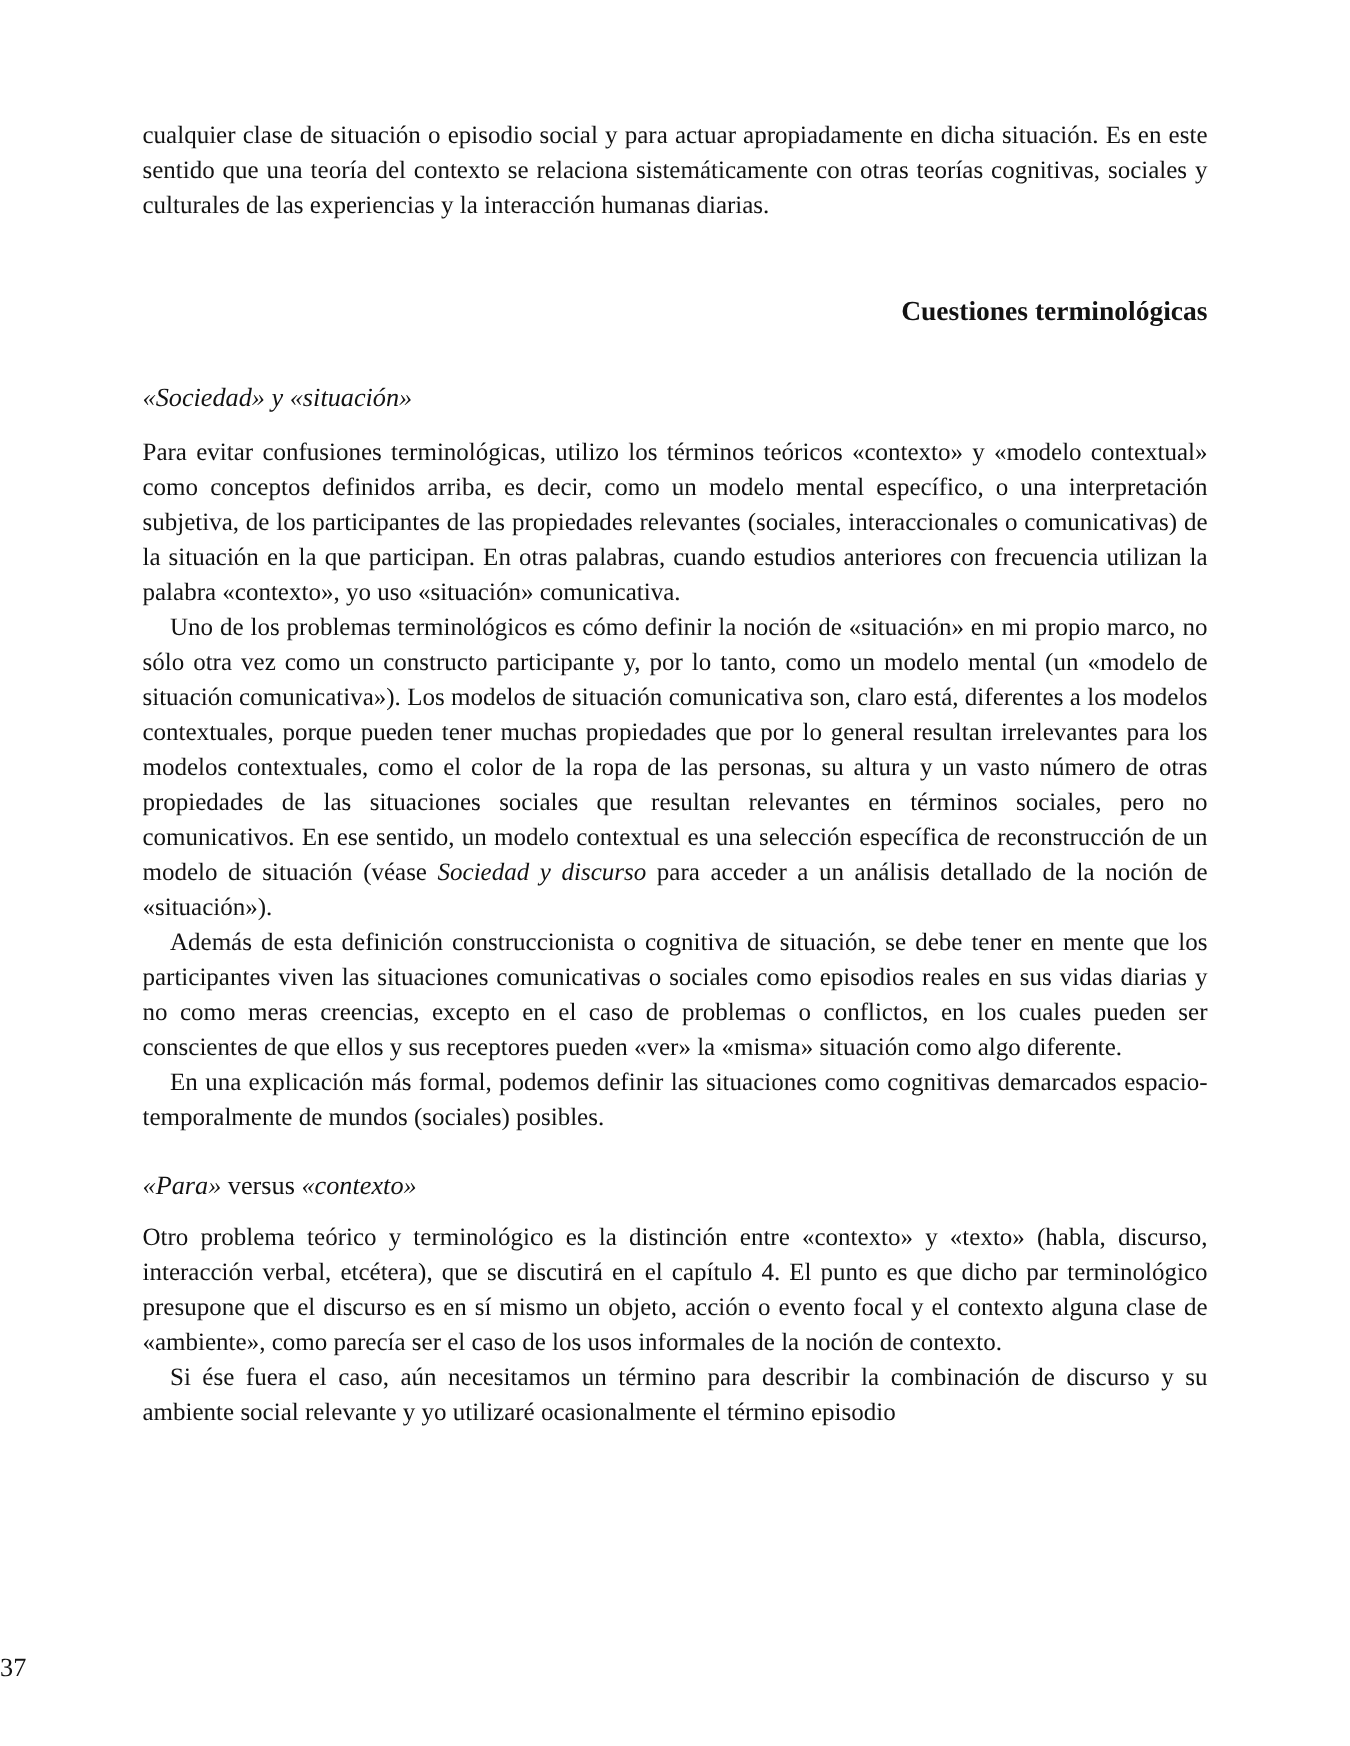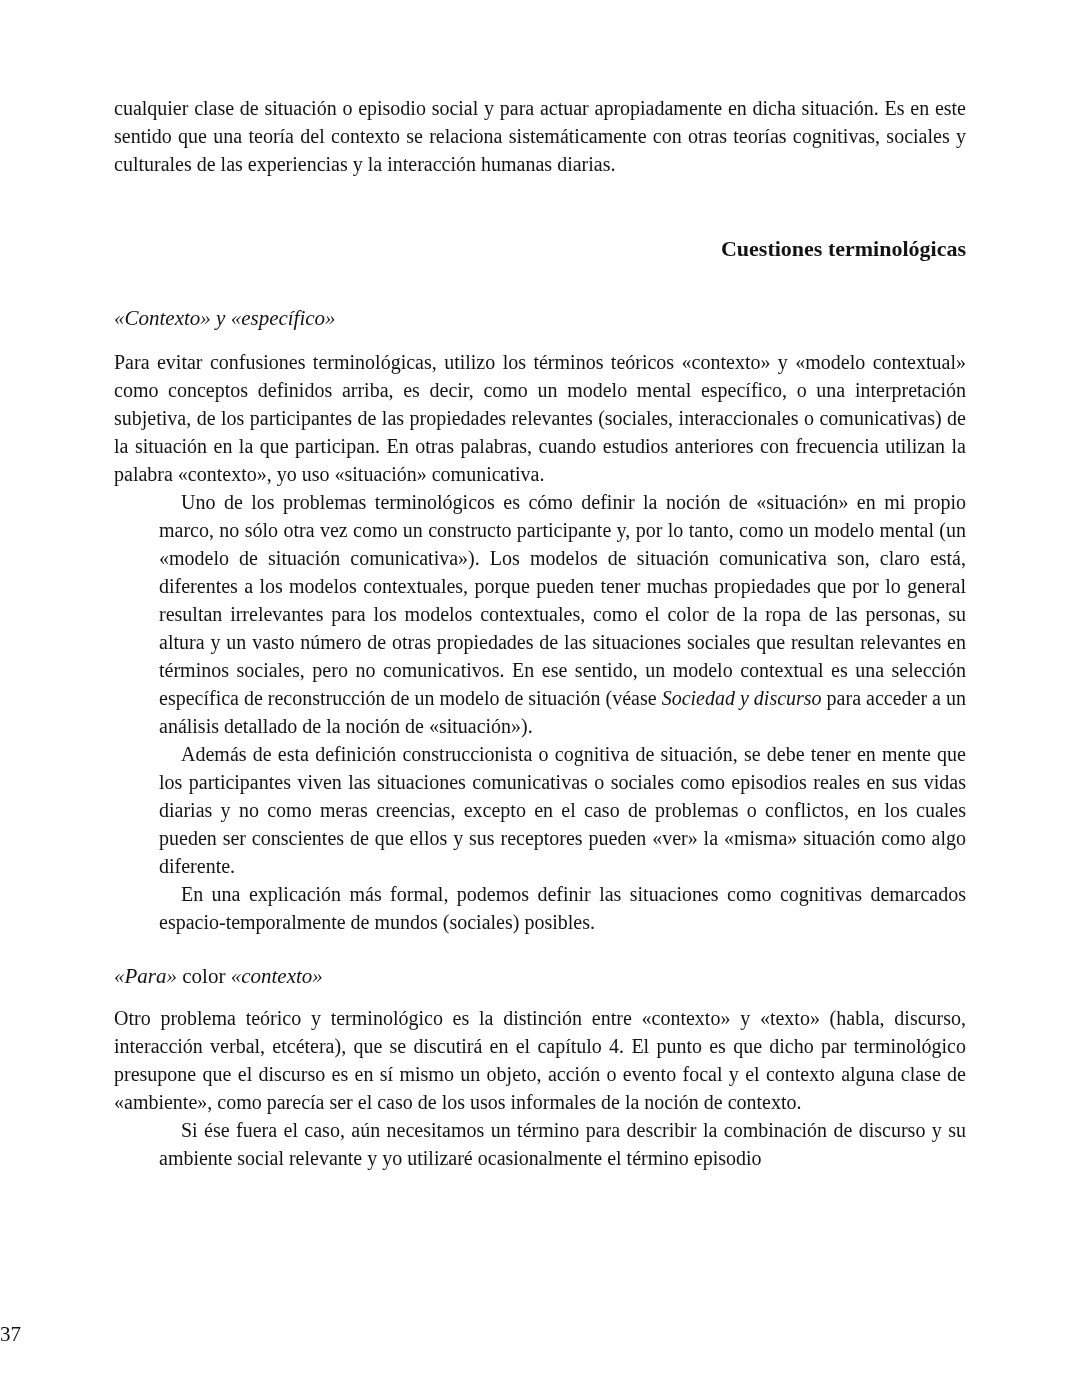--- a/index.html
+++ b/index.html
@@ -22,21 +22,20 @@
     position: relative;
   }
   p.body {
     margin: 0;
     font-size: 20px;
     line-height: 28px;
     text-align: justify;
   }
   p.indent {
     text-indent: 22px;
-    margin-left: 45px;
   }
   h1.section {
     font-size: 22px;
     font-weight: bold;
     margin: 56px 0 0 0;
     line-height: 30px;
     text-align: right;
   }
   h2.subsection {
     font-size: 21px;
@@ -65,31 +64,31 @@
 </style>
 </head>
 <body>
 
 <main class="page">
 
   <p class="body">cualquier clase de situación o episodio social y para actuar apropiadamente en dicha situación. Es en este sentido que una teoría del contexto se relaciona sistemáticamente con otras teorías cognitivas, sociales y culturales de las experiencias y la interacción humanas diarias.</p>
 
   <h1 class="section">Cuestiones terminológicas</h1>
 
-  <h2 class="subsection"><em class="it">«Contexto» y «específico»</em></h2>
+  <h2 class="subsection"><em class="it">«Sociedad» y «situación»</em></h2>
 
   <p class="body">Para evitar confusiones terminológicas, utilizo los términos teóricos «contexto» y «modelo contextual» como conceptos definidos arriba, es decir, como un modelo mental específico, o una interpretación subjetiva, de los participantes de las propiedades relevantes (sociales, interaccionales o comunicativas) de la situación en la que participan. En otras palabras, cuando estudios anteriores con frecuencia utilizan la palabra «contexto», yo uso «situación» comunicativa.</p>
 
   <p class="body indent"><span>Uno de los problemas terminológicos es cómo definir la noción de «situación» en mi propio marco, no sólo otra vez como un constructo participante y, por lo tanto, como un modelo mental (un «modelo de situación comunicativa»). Los modelos de situación comunicativa son, claro está, diferentes a los modelos contextuales, porque pueden tener muchas propiedades que por lo general resultan irrelevantes para los modelos contextuales, como el color de la ropa de las personas, su altura y un vasto número de otras propiedades de las situaciones sociales que resultan relevantes en términos sociales, pero no comunicativos. En ese sentido, un modelo contextual es una selección específica de reconstrucción de un modelo de situación (véase </span><em class="it">Sociedad y discurso</em><span> para acceder a un análisis detallado de la noción de «situación»).</span></p>
 
   <p class="body indent">Además de esta definición construccionista o cognitiva de situación, se debe tener en mente que los participantes viven las situaciones comunicativas o sociales como episodios reales en sus vidas diarias y no como meras creencias, excepto en el caso de problemas o conflictos, en los cuales pueden ser conscientes de que ellos y sus receptores pueden «ver» la «misma» situación como algo diferente.</p>
 
   <p class="body indent">En una explicación más formal, podemos definir las situaciones como cognitivas demarcados espacio-temporalmente de mundos (sociales) posibles.</p>
 
-  <h2 class="subsection second"><em class="it">«Para»</em><span class="roman"> color </span><em class="it">«contexto»</em></h2>
+  <h2 class="subsection second"><em class="it">«Para»</em><span class="roman"> versus </span><em class="it">«contexto»</em></h2>
 
   <p class="body">Otro problema teórico y terminológico es la distinción entre «contexto» y «texto» (habla, discurso, interacción verbal, etcétera), que se discutirá en el capítulo 4. El punto es que dicho par terminológico presupone que el discurso es en sí mismo un objeto, acción o evento focal y el contexto alguna clase de «ambiente», como parecía ser el caso de los usos informales de la noción de contexto.</p>
 
   <p class="body indent">Si ése fuera el caso, aún necesitamos un término para describir la combinación de discurso y su ambiente social relevante y yo utilizaré ocasionalmente el término episodio</p>
 
   <div class="page-number">37</div>
 
 </main>
 
 </body></html>

